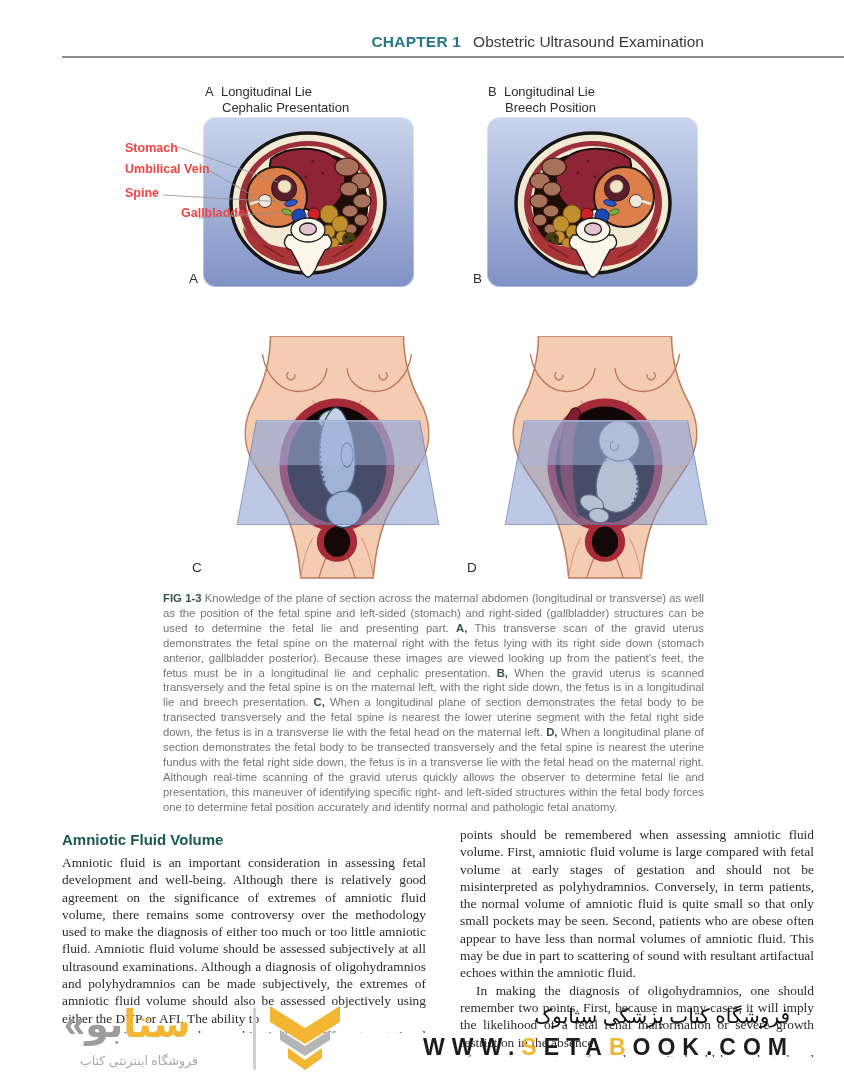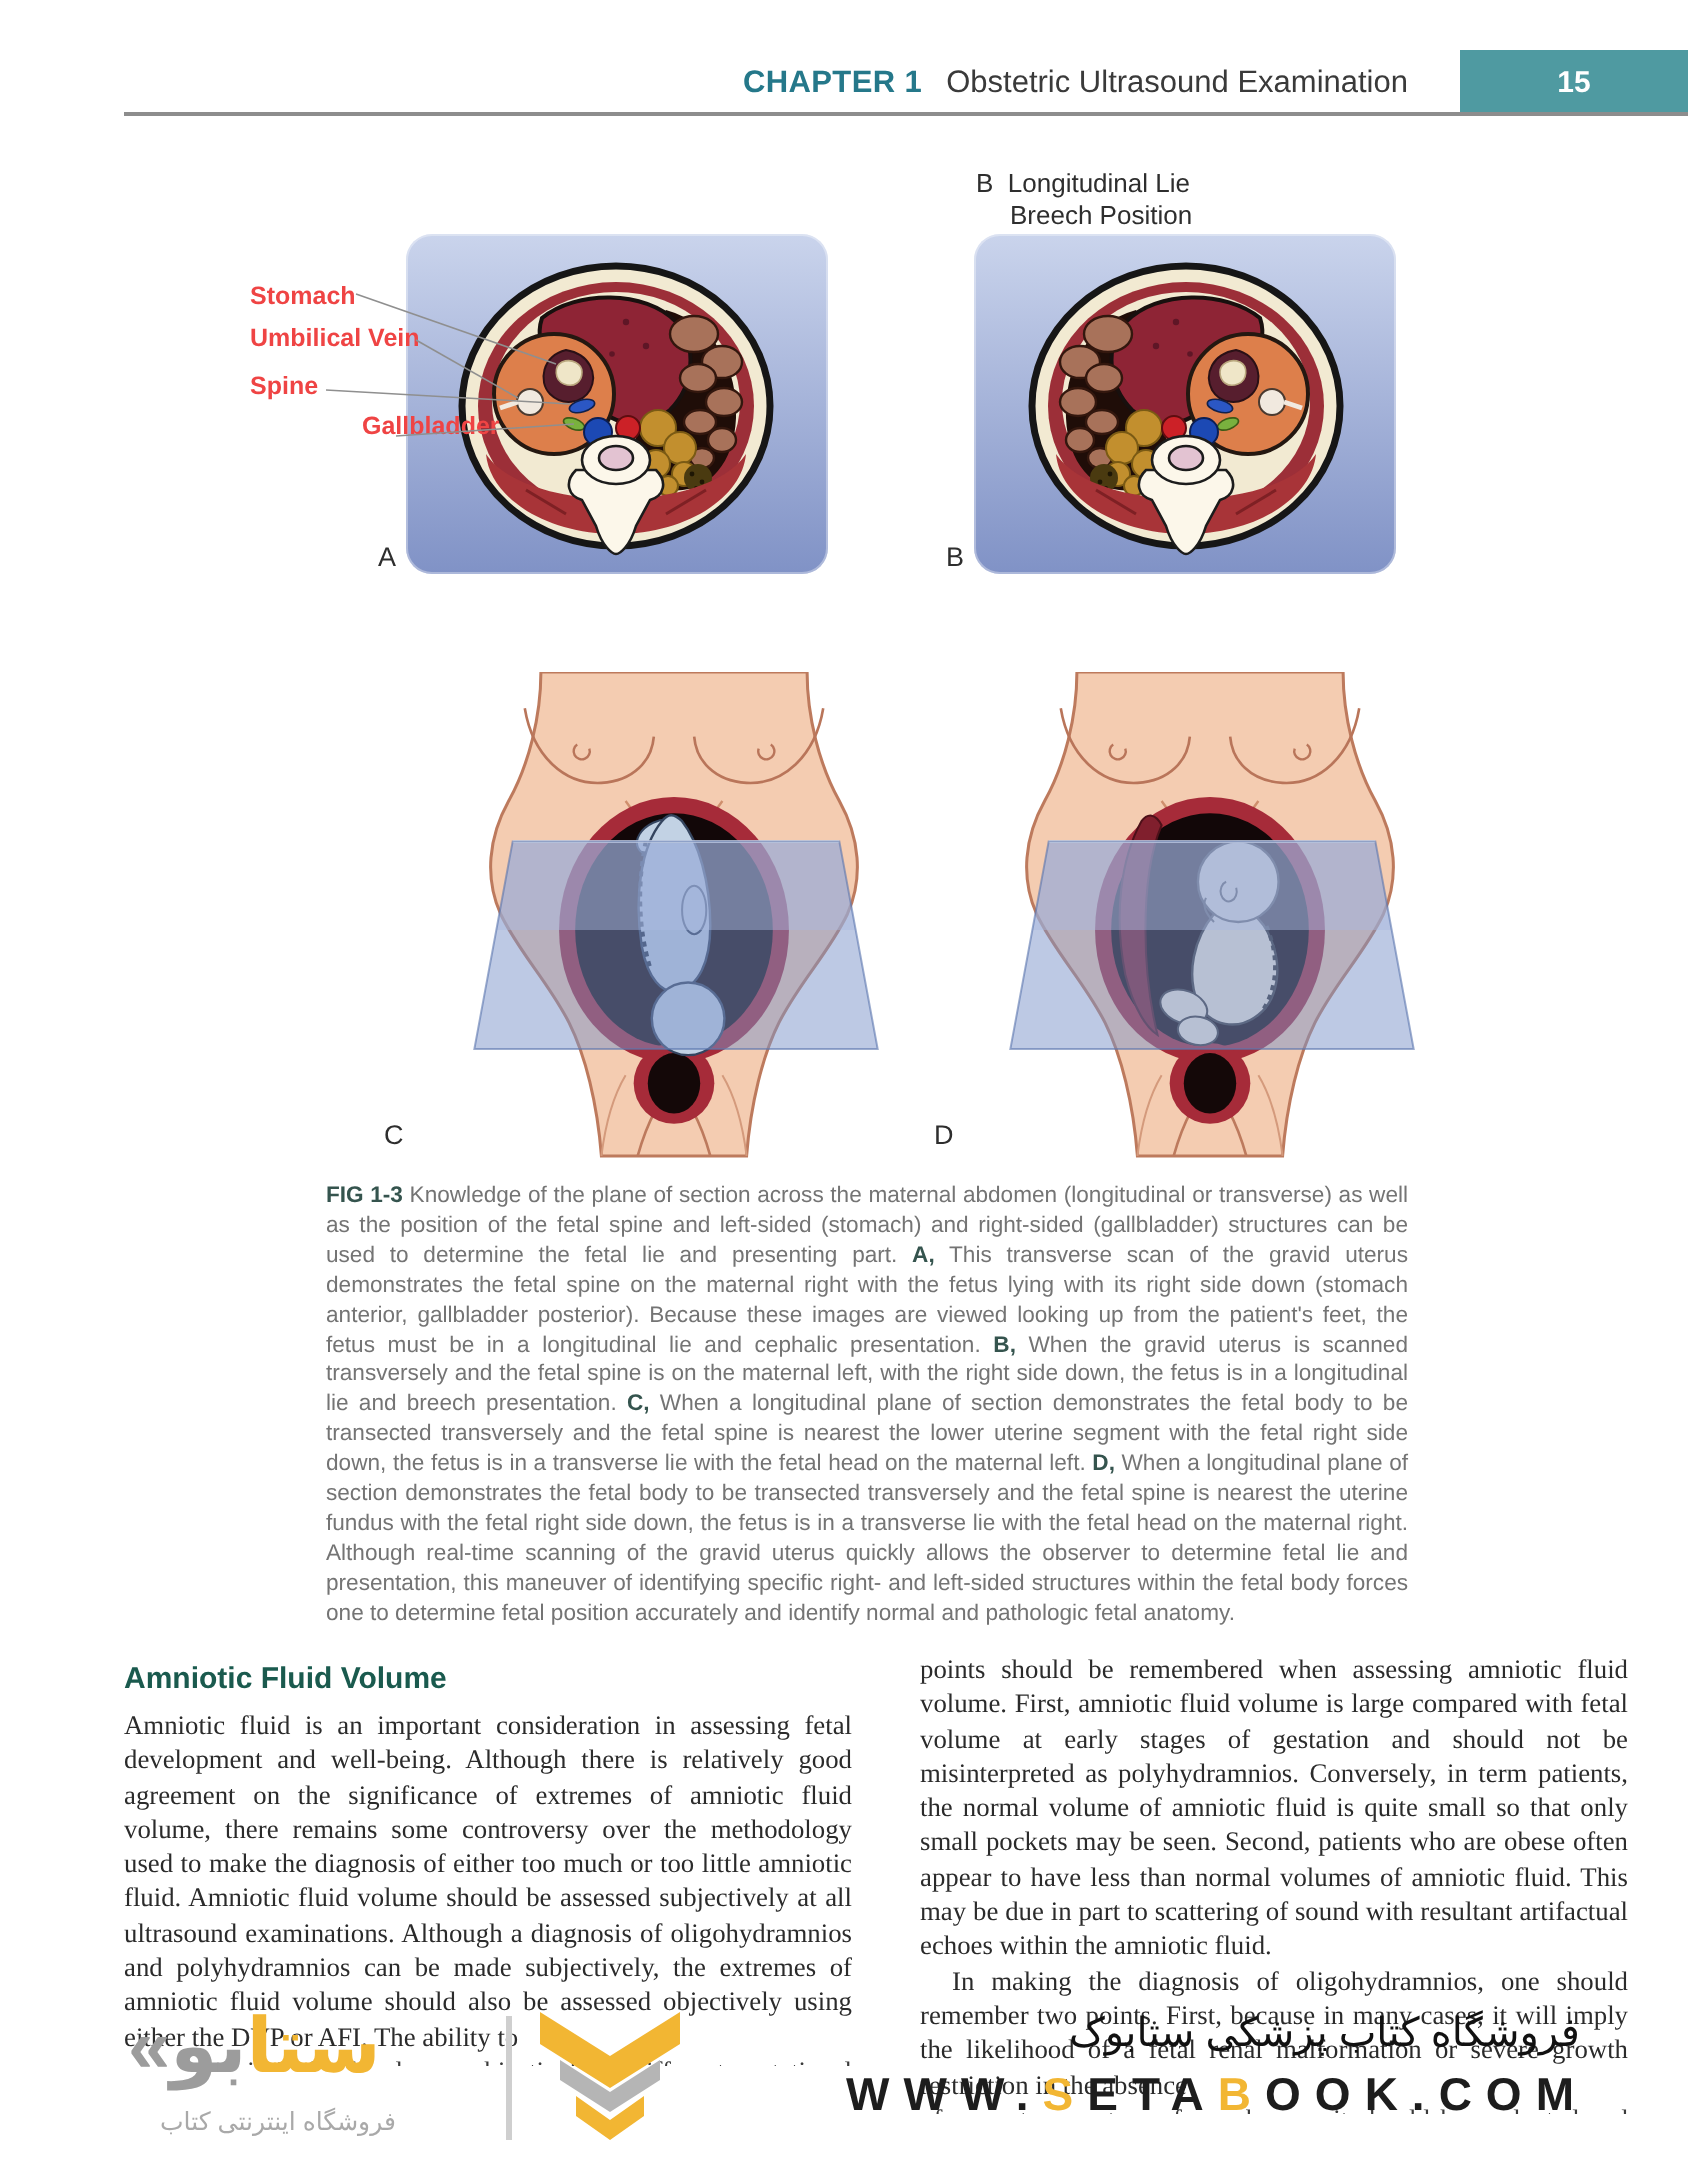--- a/index.html
+++ b/index.html
@@ -51,25 +51,27 @@
            letter-spacing:7px;color:#1d1d1d;white-space:nowrap;}
 </style>
 </head>
 <body>
 
 <div class="page">
 
   <div class="chapter-line">
     <span class="chapter-label">CHAPTER 1</span><span>Obstetric Ultrasound Examination</span>
   </div>
-  <div class="page-box">
-    <span>15</span>
-  </div>
   <div class="header-rule"></div>
 
+  <div class="panel-title" style="left:205px;top:84px;">
+    <span>A</span>&nbsp;
+    <span>Longitudinal  Lie</span>
+    <span class="t2">Cephalic Presentation</span>
+  </div>
   <div class="panel-title" style="left:488px;top:84px;">
     <span>B</span>&nbsp;
     <span>Longitudinal  Lie</span>
     <span class="t2">Breech Position</span>
   </div>
 
   <div class="xsect-panel" style="left:203px;top:117px;">
     <svg width="211" height="170" viewBox="0 0 211 170">
       <g id="anat">
         <ellipse cx="105" cy="86" rx="77" ry="70" fill="#f2ead2" stroke="#161616" stroke-width="3.5"></ellipse>

